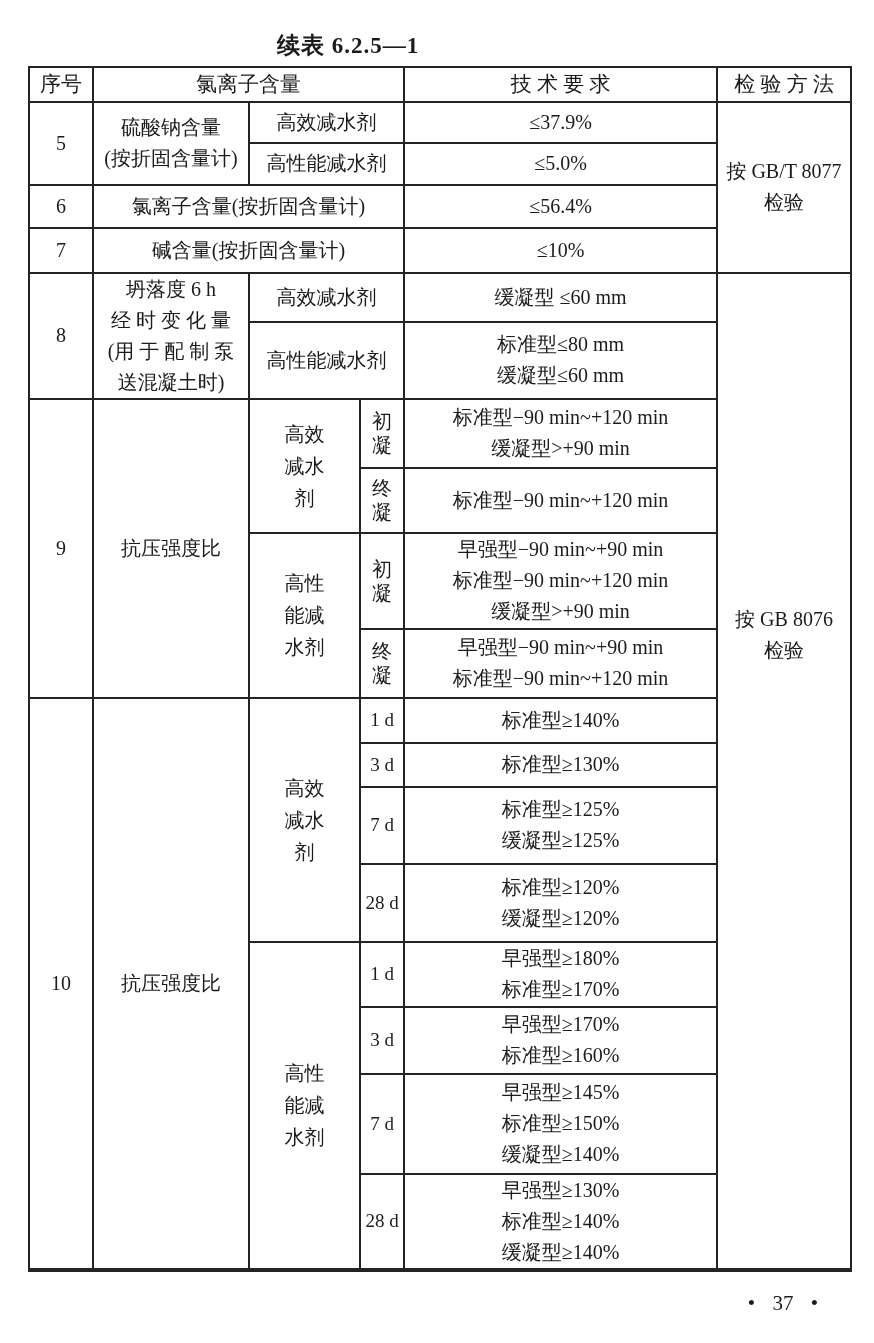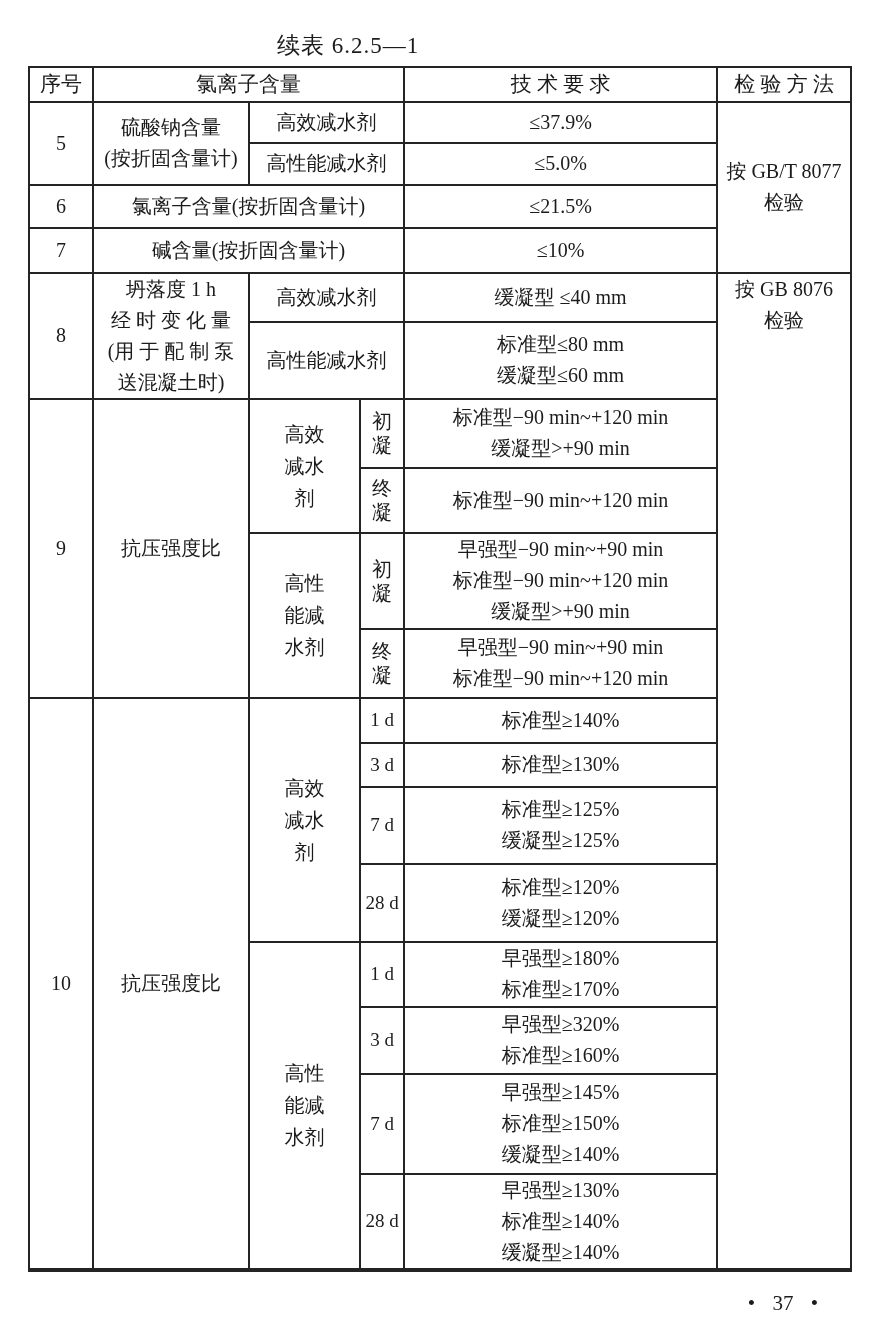--- a/index.html
+++ b/index.html
@@ -1,28 +1,28 @@
 <!DOCTYPE html>
 <html><head>
 <meta charset="utf-8">
 <style>
   html,body{margin:0;padding:0;background:#fff;}
   .page{position:relative;width:874px;height:1343px;background:#ffffff;
         font-family:"Liberation Serif","DejaVu Serif",serif;color:#1b1b1b;overflow:hidden;}
   .doc-title{position:absolute;top:30px;left:0;width:696px;text-align:center;
-             font-weight:normal;font-size:23px;letter-spacing:1px;}
+             font-weight:bold;font-size:23px;letter-spacing:1px;}
   table.spec{position:absolute;left:28px;top:66px;width:822px;table-layout:fixed;
              border-collapse:collapse;border:2px solid #242424;border-bottom-width:4px;}
   td,th{border:2px solid #242424;text-align:center;vertical-align:middle;
         white-space:pre-line;font-size:20px;font-weight:normal;line-height:1.55;
         padding:0 2px;overflow:hidden;}
   th{font-size:21px;}
   td.no{font-size:20px;}
   td.daycol{font-size:19px;}
-  td.method2{vertical-align:top;}
+  td.method2{vertical-align:top;padding-top:330px;}
   tr.r-head{height:27px;} tr.r5a{height:41px;} tr.r5b{height:42px;}
   tr.r6{height:43px;} tr.r7{height:45px;} tr.r8a{height:49px;} tr.r8b{height:76px;}
   tr.r9a{height:69px;} tr.r9b{height:65px;} tr.r9c{height:96px;} tr.r9d{height:69px;}
   tr.r10a{height:45px;} tr.r10b{height:44px;} tr.r10c{height:77px;} tr.r10d{height:78px;}
   tr.r10e{height:65px;} tr.r10f{height:67px;} tr.r10g{height:100px;} tr.r10h{height:94px;}
   td.typecell{line-height:1.6;margin-top:44px;}
   td.setlabel{line-height:1.2;}
   .footer{position:absolute;top:1291px;right:56px;font-size:21px;word-spacing:12px;}
 </style>
 </head>
@@ -59,37 +59,37 @@
 检验</td>
     </tr>
     <tr class="r5b">
       <td colspan="2">高性能减水剂</td>
       <td>≤5.0%</td>
     </tr>
 
     <tr class="r6">
       <td class="no">6</td>
       <td colspan="3">氯离子含量(按折固含量计)</td>
-      <td>≤21.5%</td>
+      <td>≤56.4%</td>
     </tr>
 
     <tr class="r7">
       <td class="no">7</td>
       <td colspan="3">碱含量(按折固含量计)</td>
       <td>≤10%</td>
     </tr>
 
     <tr class="r8a">
       <td class="no" rowspan="2">8</td>
-      <td rowspan="2">坍落度 1 h
+      <td rowspan="2">坍落度 6 h
 经 时 变 化 量
 (用 于 配 制 泵
 送混凝土时)</td>
       <td colspan="2">高效减水剂</td>
-      <td>缓凝型 ≤40 mm</td>
+      <td>缓凝型 ≤60 mm</td>
       <td class="method2" rowspan="14">按 GB 8076
 检验</td>
     </tr>
     <tr class="r8b">
       <td colspan="2">高性能减水剂</td>
       <td>标准型≤80 mm
 缓凝型≤60 mm</td>
     </tr>
 
     <tr class="r9a">
@@ -151,21 +151,21 @@
     <tr class="r10e">
       <td class="typecell" rowspan="4">高性
 能减
 水剂</td>
       <td class="daycol">1 d</td>
       <td>早强型≥180%
 标准型≥170%</td>
     </tr>
     <tr class="r10f">
       <td class="daycol">3 d</td>
-      <td>早强型≥320%
+      <td>早强型≥170%
 标准型≥160%</td>
     </tr>
     <tr class="r10g">
       <td class="daycol">7 d</td>
       <td>早强型≥145%
 标准型≥150%
 缓凝型≥140%</td>
     </tr>
     <tr class="r10h">
       <td class="daycol">28 d</td>

